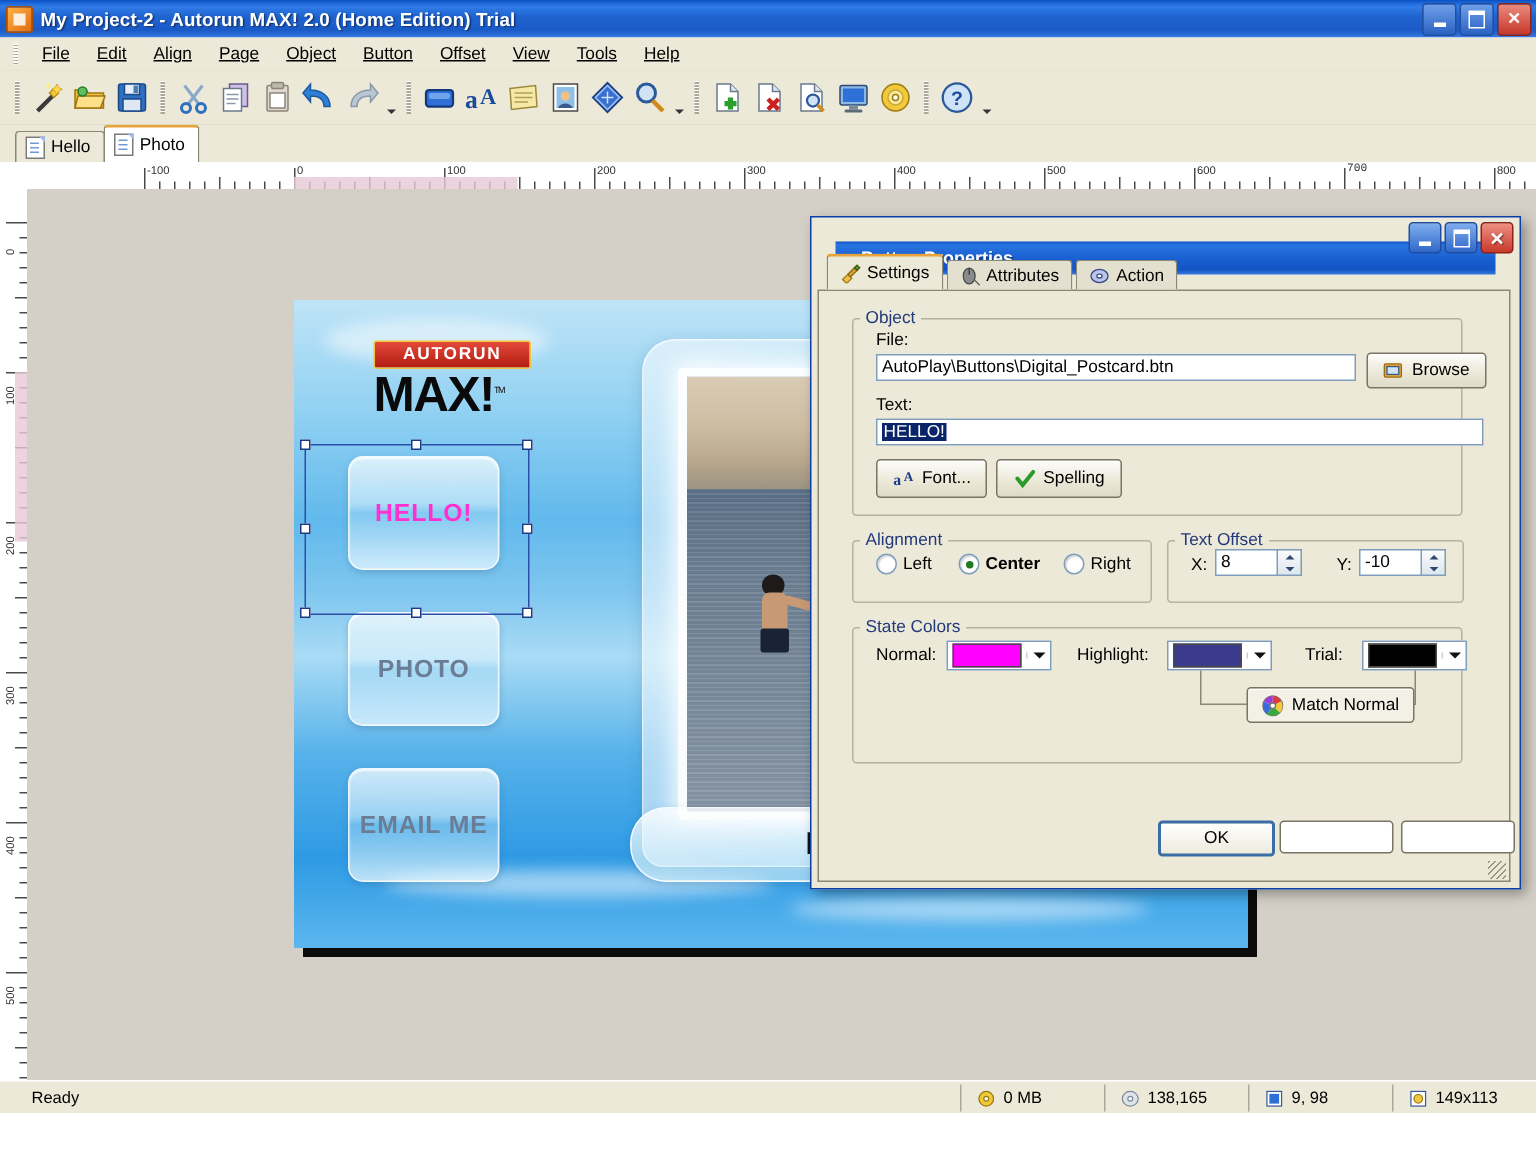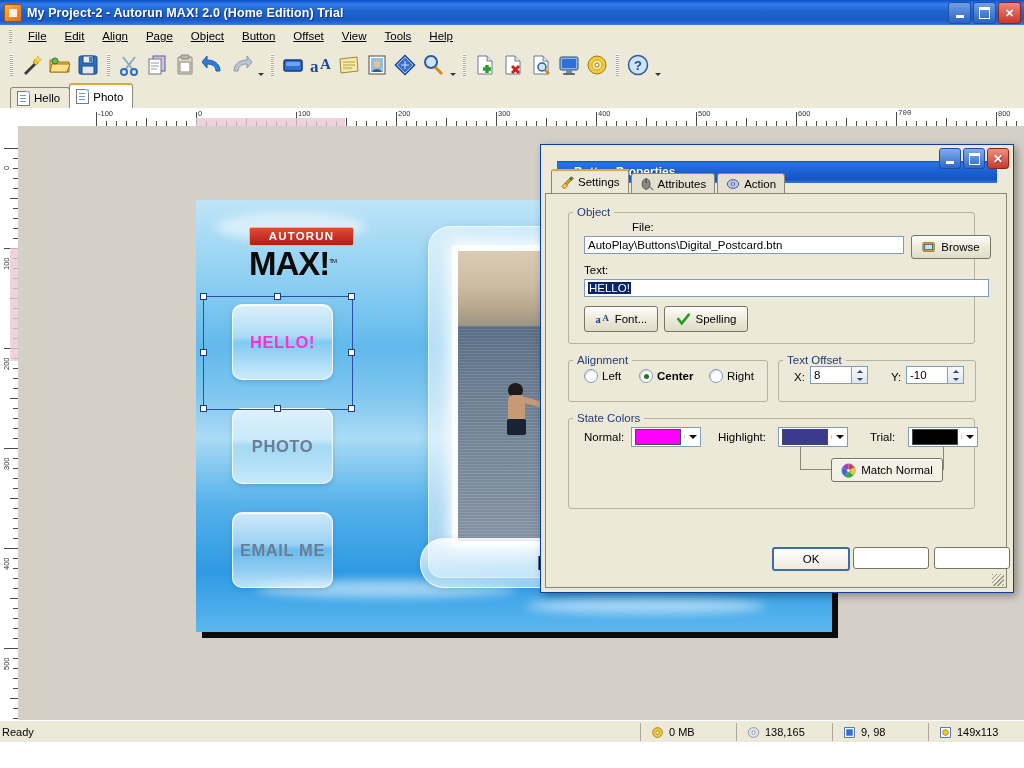--- a/index.html
+++ b/index.html
@@ -114,21 +114,21 @@
     border:1px solid rgba(255,255,255,.85);box-shadow:0 2px 6px rgba(40,90,130,.2);
     display:flex;align-items:center;justify-content:center;font-size:21px;color:#111;letter-spacing:.4px;}
 
   
   .selbox{position:absolute;border:1px solid #2b4fa8;}
   .handle{position:absolute;width:5px;height:5px;background:#fff;border:1px solid #1b3a84;}
 
   
   .statusbar{position:absolute;left:0;top:720px;width:1024px;height:22px;background:#ece9d8;
     border-top:1px solid #fff;display:flex;align-items:center;font-size:11px;}
-  .st-left{padding-left:2px;flex:1;}
+  .st-left{padding-left:21px;flex:1;}
   .st-cell{width:85px;height:18px;border-left:1px solid #aca899;display:flex;align-items:center;gap:5px;padding-left:10px;}
   .st-ico{width:13px;height:13px;flex:none;}
   .bottom-fill{position:absolute;left:0;top:742px;width:1024px;height:26px;background:#fff;}
 
   
   .dialog{position:absolute;left:540px;top:144px;width:472px;height:447px;
     background:#ece9d8;border:1px solid #0b3fa8;box-shadow:3px 3px 8px rgba(0,0,0,.35);}
   .dlg-title{height:22px;margin:16px;display:flex;align-items:center;padding-left:17px;
     background:linear-gradient(to bottom,#0c53c8 0%,#2a74e2 10%,#1a60d2 50%,#1454c4 85%,#3579e0 100%);
     color:#fff;font-weight:bold;font-size:12px;text-shadow:1px 1px 1px rgba(0,0,0,.4);}
@@ -654,21 +654,21 @@
           </svg>
           <span>Action</span>
         </div>
       </div>
 
       <div class="tabpane">
 
         <fieldset class="grp" style="left:22px;top:12px;width:405px;height:136px;">
           <legend>Object</legend>
         </fieldset>
-        <div class="lbl" style="position:absolute;left:38px;top:27px;margin-left:48px;">File:</div>
+        <div class="lbl" style="position:absolute;left:38px;top:27px;">File:</div>
         <div class="tin" style="position:absolute;left:38px;top:42px;width:320px;">AutoPlay\Buttons\Digital_Postcard.btn</div>
         <div class="btn" style="position:absolute;left:365px;top:41px;width:78px;height:22px;">
           <svg width="14" height="14" viewBox="0 0 16 16">
             <rect x="1" y="3" width="13" height="10" rx="1" fill="#e8a83a" stroke="#9a6a10"></rect>
             <rect x="3" y="5" width="9" height="6" fill="#cfe3f5" stroke="#3a5a8a"></rect>
           </svg>
           <span>Browse</span>
         </div>
         <div class="lbl" style="position:absolute;left:38px;top:70px;">Text:</div>
         <div class="tin" style="position:absolute;left:38px;top:85px;width:405px;">

